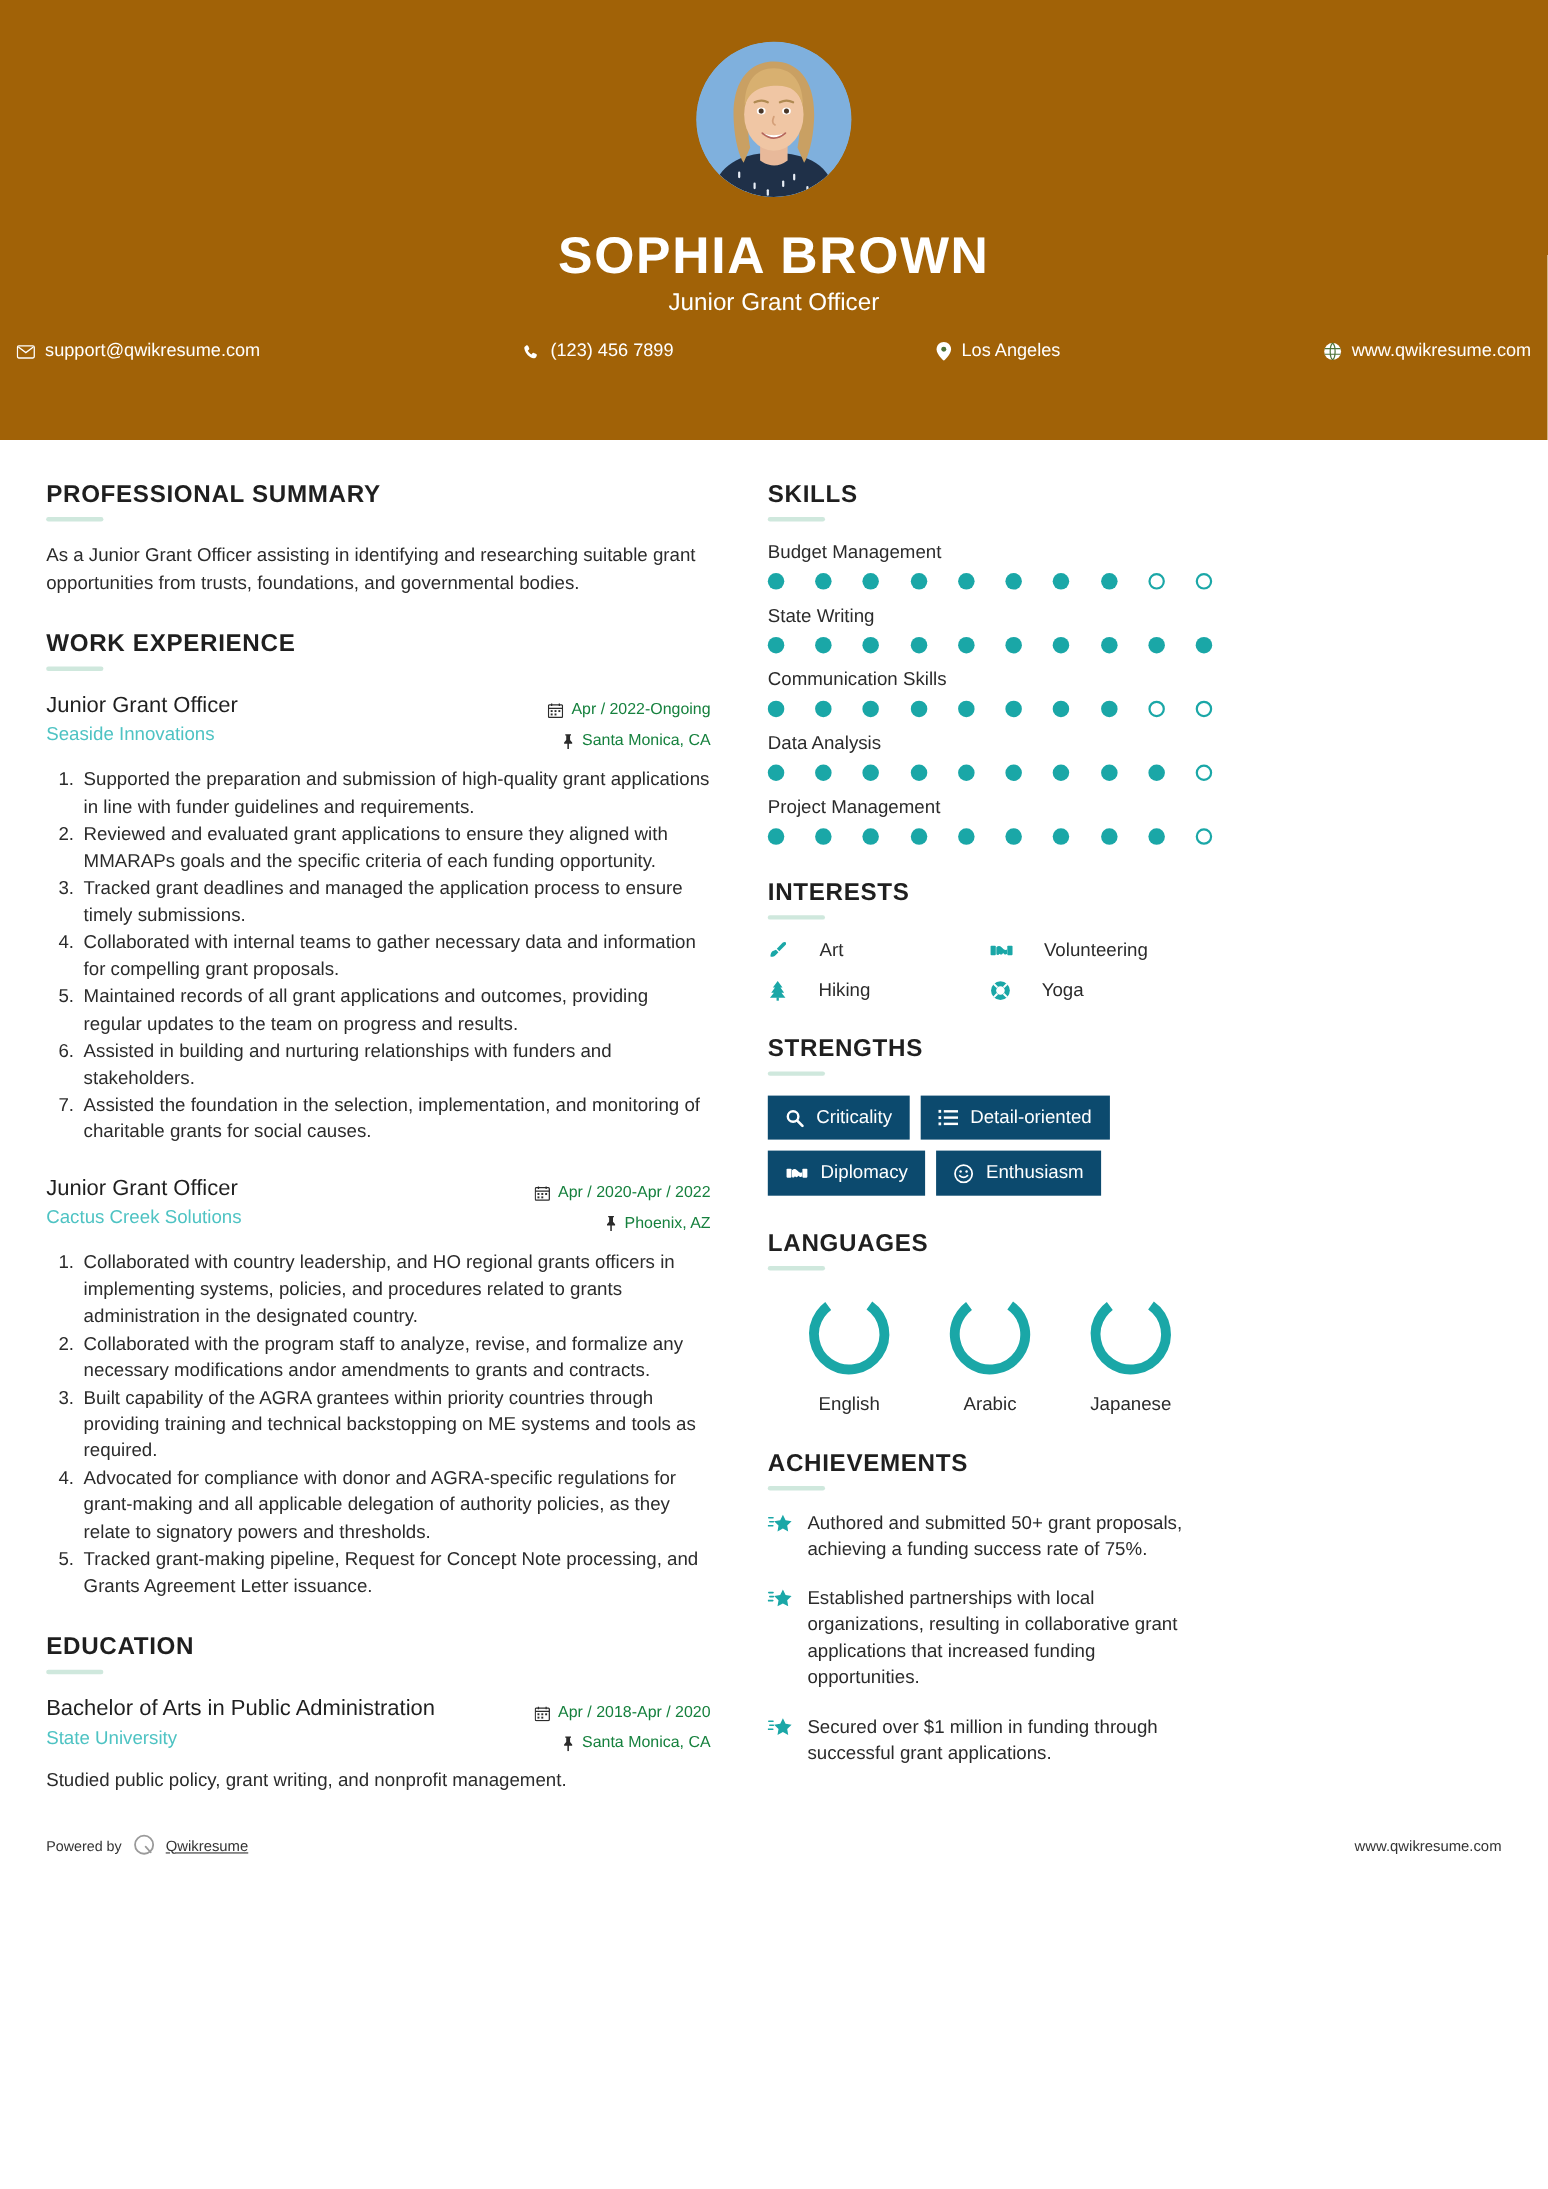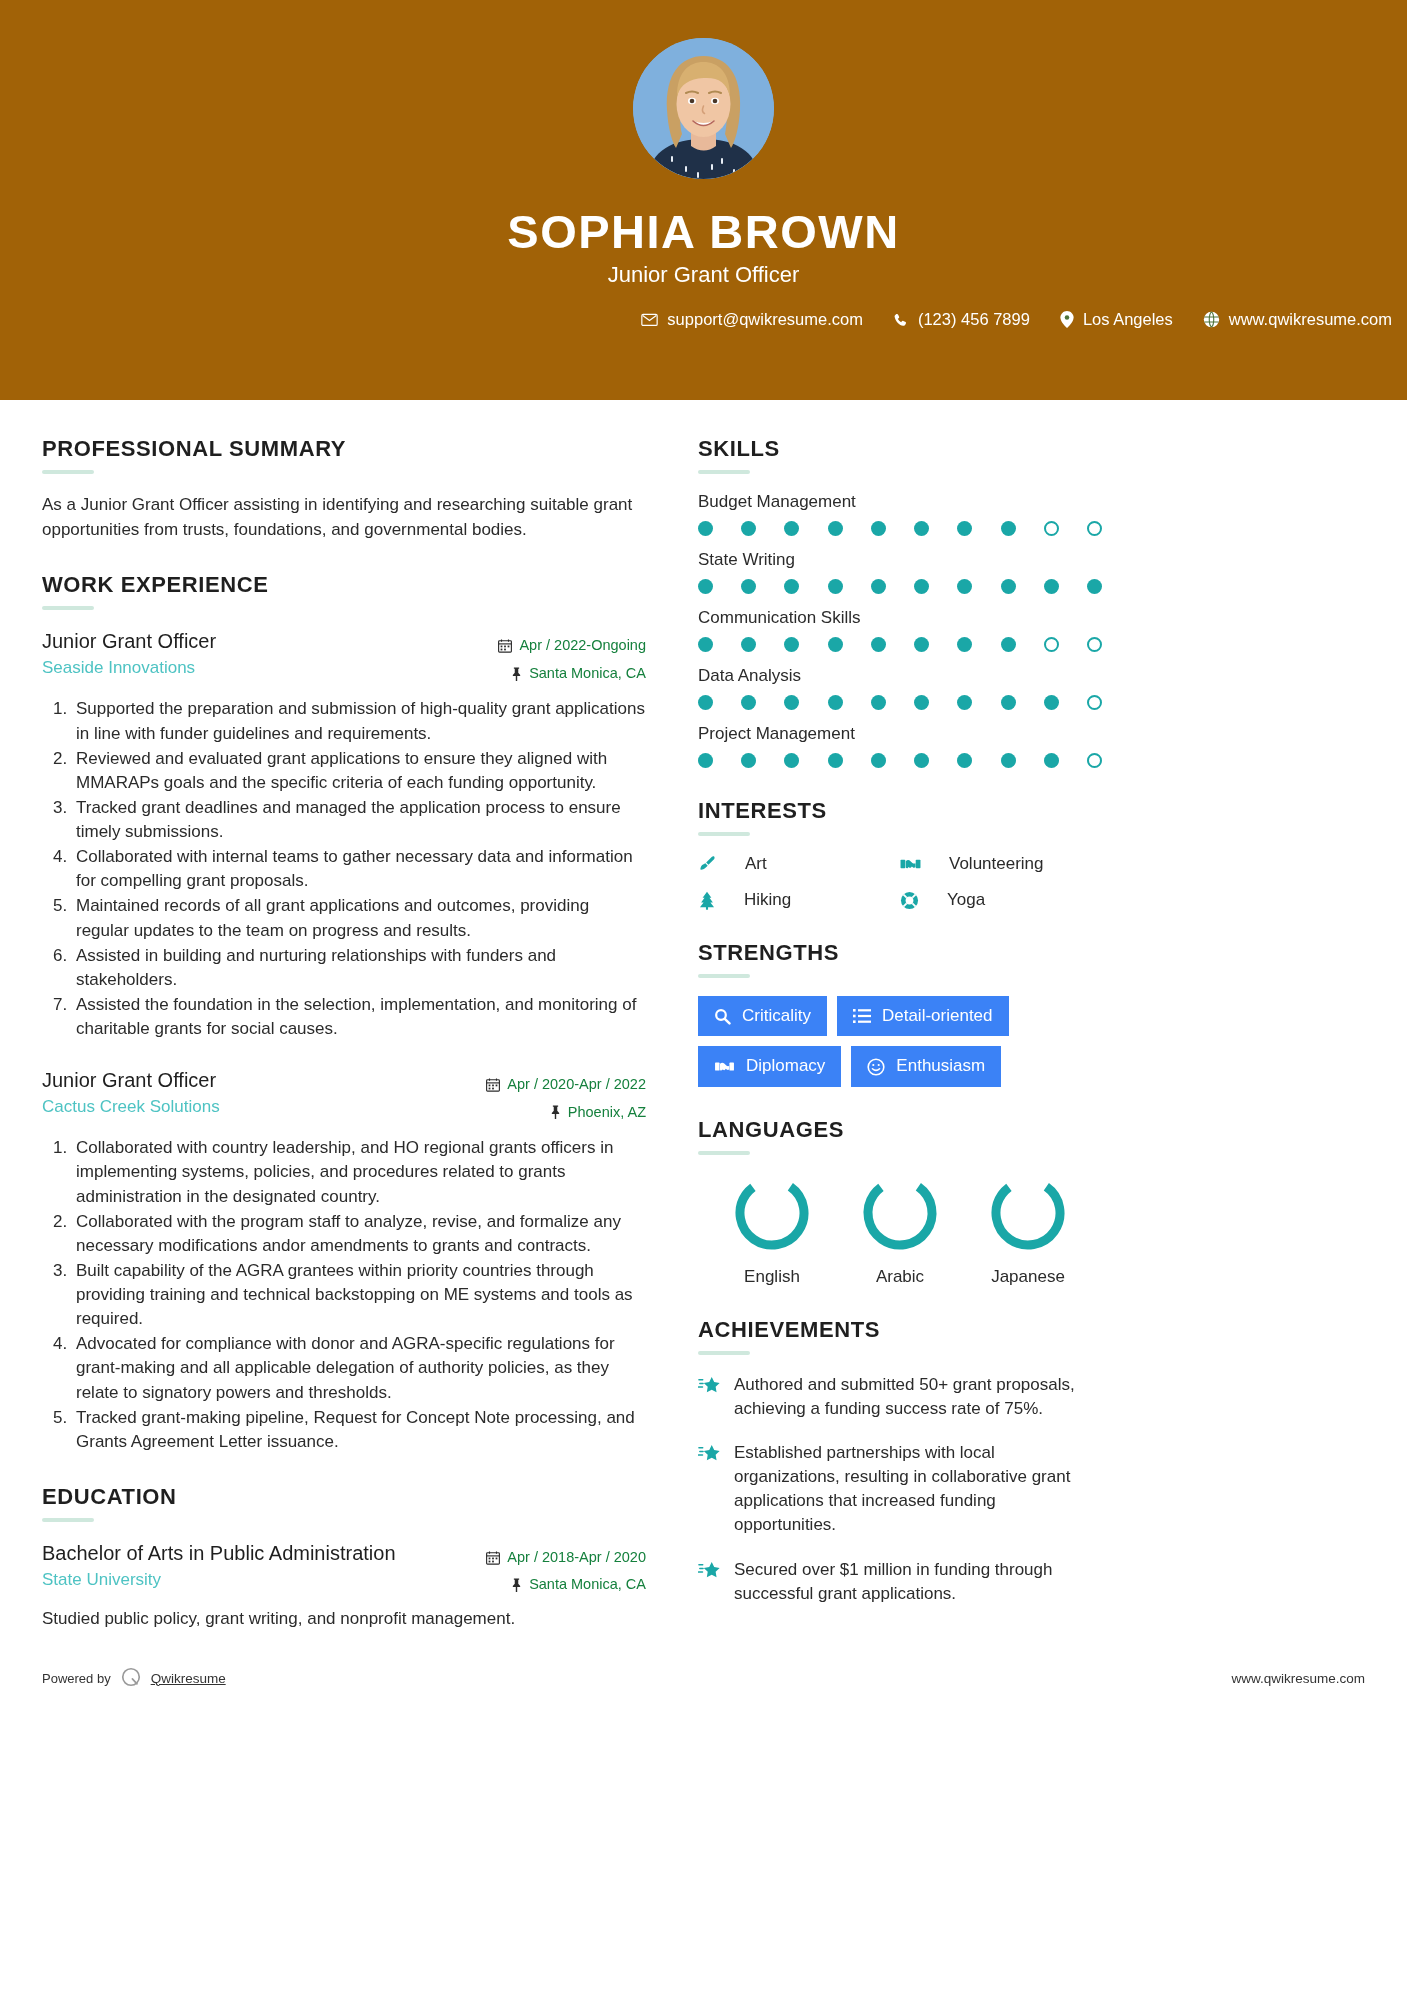--- a/index.html
+++ b/index.html
@@ -39,21 +39,21 @@
   }
   .job-title {
     margin-top: 6px;
     font-size: 22px;
     color: #ffffff;
     font-weight: 400;
   }
   .contact-row {
     margin-top: 22px;
     display: flex;
-    justify-content: flex-end;
+    justify-content: space-between;
     align-items: center;
     gap: 0px;
     font-size: 16.5px;
     color: #ffffff;
   }
   .contact-item { display: flex; align-items: center; gap: 9px; padding: 0 15px; }
   .contact-item svg { display: block; }
 
   
   .content {
@@ -175,21 +175,21 @@
   }
   .interest svg { display: block; flex: none; }
 
   
   .strengths-wrap {
     display: flex;
     flex-wrap: wrap;
     gap: 10px;
   }
   .strength-chip {
-    background: #3b82f6;
+    background: #0c4a6e;
     color: #ffffff;
     font-size: 17px;
     padding: 10px 16px;
     display: flex;
     align-items: center;
     gap: 11px;
     line-height: 1.2;
   }
   .strength-chip svg { display: block; flex: none; }
 

